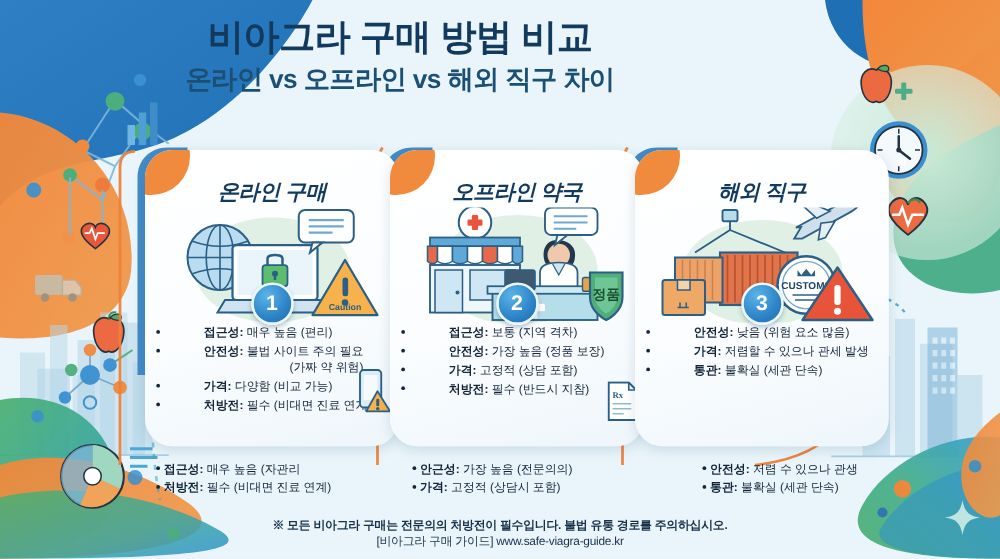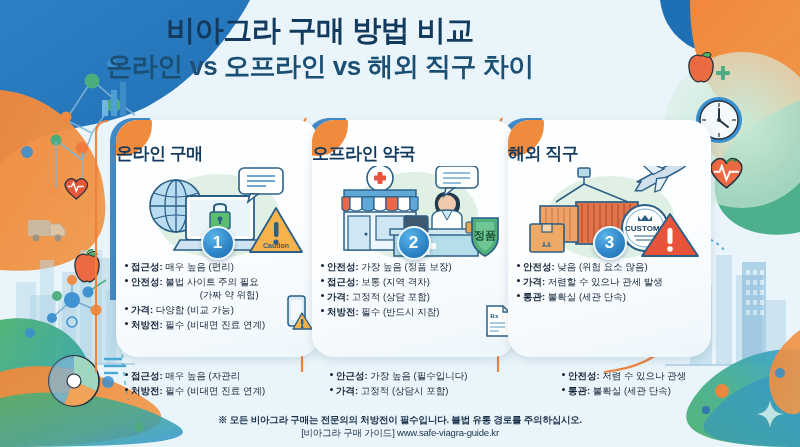--- a/index.html
+++ b/index.html
@@ -9,48 +9,48 @@
     background:#e8f4f8;
   }
   #stage { position:absolute; inset:0; }
 
   
   .bg-svg { position:absolute; inset:0; width:800px; height:447px; }
 
   
   .header { position:absolute; top:14px; left:0; width:640px; text-align:center; z-index:40; }
   .title1 { font-size:29px; font-weight:bold; color:#123a5e; letter-spacing:-0.5px; line-height:1.12; }
-  .title2 { font-size:26px; font-weight:bold; color:#1b4f74; letter-spacing:-0.5px; margin-top:3px; }
+  .title2 { font-size:21px; font-weight:bold; color:#1b4f74; letter-spacing:-0.5px; margin-top:3px; }
 
   
   .cards { position:absolute; top:120px; left:0; width:800px; height:240px; z-index:30; }
   .card {
     position:absolute; top:0; width:203px; height:237px;
     background:linear-gradient(165deg,#ffffff 0%,#fbfdff 55%,#eef6fb 100%);
     border-radius:22px;
     box-shadow:0 3px 10px rgba(40,80,120,0.16);
     overflow:hidden;
   }
   .card.c1 { left:116px; }
   .card.c2 { left:312px; }
   .card.c3 { left:508px; }
   .card-corner {
     position:absolute; top:-26px; left:-26px; width:62px; height:62px;
     border-radius:50%; background:#f08a3c;
   }
   .card-title {
-    position:absolute; top:22px; left:0; width:100%; text-align:left;
-    font-size:17px; font-weight:bold; color:#123a5e; letter-spacing:-0.5px;
+    position:absolute; top:22px; left:0; width:100%; text-align:center;
+    font-size:17px; font-weight:bold; color:#123a5e; letter-spacing:-0.5px;font-style:italic;
   }
   .card-art { position:absolute; top:46px; left:8px; width:187px; height:92px; }
   .bullets {
     position:absolute; top:140px; left:7px; width:190px;
     font-size:9.5px; color:#14253a; line-height:1.42;
   }
-  .bullets .bl { display:flex; align-items:flex-start; margin-bottom:1.5px; }
+  .bullets .bl { display:flex; align-items:flex-start; margin-bottom:1.5px;gap:32px; }
   .bullets .dot { flex:0 0 auto; margin:4px 3px 0 2px; width:3px; height:3px; border-radius:50%; background:#14253a; }
   .bullets b { font-weight:bold; }
   .bullets .sub { display:block; text-align:right; }
 
   
   .badge {
     position:absolute; top:-14px; left:50%; transform:translateX(-50%);
     width:34px; height:34px; border-radius:50%;
     background:radial-gradient(circle at 35% 28%, #5ab4e8 0%, #2e85c8 58%, #1f6aa8 100%);
     border:2.5px solid #eaf6fb;
@@ -451,25 +451,25 @@
 
         <g>
           <path d="M152,52 L178,52 L178,72 C178,84 165,90 165,90 C165,90 152,84 152,72 Z" fill="#4fae7a" stroke="#2b5f86" stroke-width="1.7"></path>
           <path d="M156,56 L174,56 L174,71 C174,80 165,85 165,85 C165,85 156,80 156,71 Z" fill="#6ec694"></path>
           <text x="165" y="73" font-family="Liberation Sans, sans-serif" font-size="11" font-weight="bold" fill="#1b4f34" text-anchor="middle" id="shield-text">정품</text>
         </g>
       </svg>
       <div class="bullets">
         <div class="bl">
             <span class="dot"></span>
+            <span><b>접근성:</b> <span>보통 (지역 격차)</span></span>
+          </div>
+        <div class="bl">
+            <span class="dot"></span>
             <span><b>안전성:</b> <span>가장 높음 (정품 보장)</span></span>
-          </div>
-        <div class="bl">
-            <span class="dot"></span>
-            <span><b>접근성:</b> <span>보통 (지역 격차)</span></span>
           </div>
         <div class="bl">
             <span class="dot"></span>
             <span><b>가격:</b> <span>고정적 (상담 포함)</span></span>
           </div>
         <div class="bl">
             <span class="dot"></span>
             <span><b>처방전:</b> <span>필수 (반드시 지참)</span></span>
           </div>
       </div>
@@ -589,21 +589,21 @@
           <span><b>접근성:</b> <span>매우 높음 (자관리</span></span>
         </div>
       <div class="bl">
           <span class="dot"></span>
           <span><b>처방전:</b> <span>필수 (비대면 진료 연계)</span></span>
         </div>
     </div>
     <div class="sumcol s2">
       <div class="bl">
           <span class="dot"></span>
-          <span><b>안근성:</b> <span>가장 높음 (필수입니다)</span></span>
+          <span><b>안근성:</b> <span>가장 높음 (전문의의)</span></span>
         </div>
       <div class="bl">
           <span class="dot"></span>
           <span><b>가격:</b> <span>고정적 (상담시 포함)</span></span>
         </div>
     </div>
     <div class="sumcol s3">
       <div class="bl">
           <span class="dot"></span>
           <span><b>안전성:</b> <span>저렴 수 있으나 관생</span></span>

